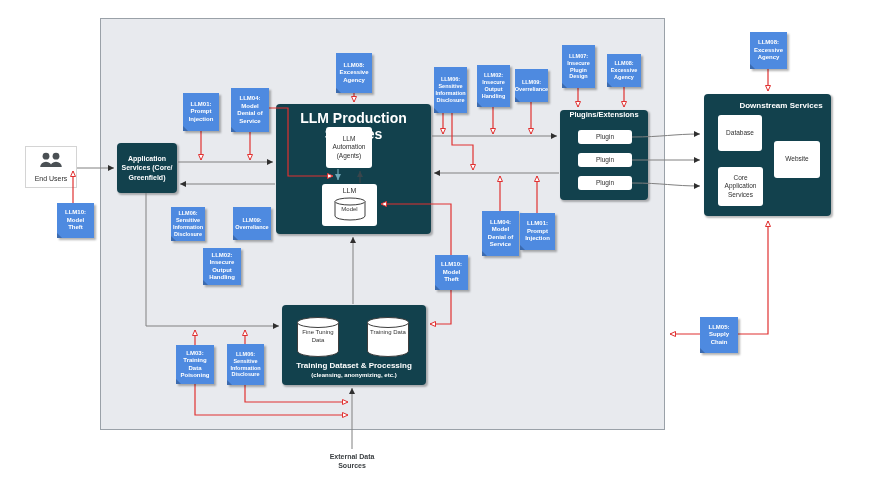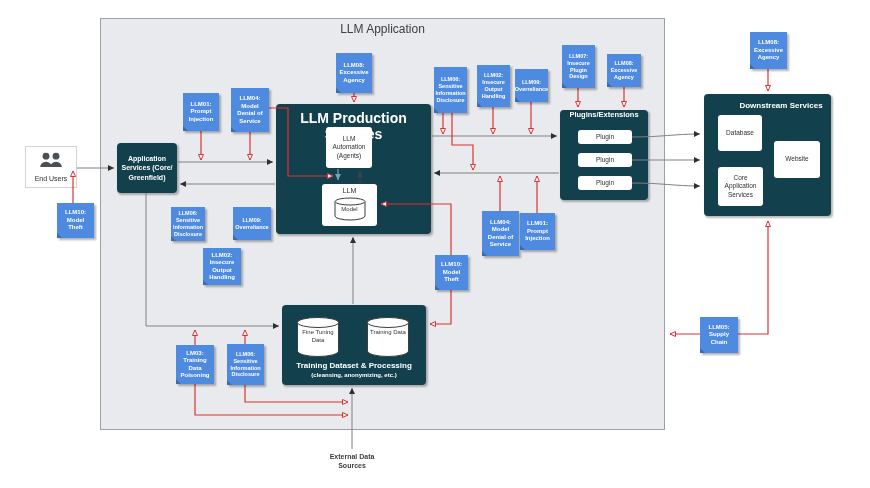--- a/index.html
+++ b/index.html
@@ -46,21 +46,20 @@
             color:#333;line-height:1.25;}
   .ext-label{position:absolute;left:318px;top:452px;width:68px;text-align:center;
              font-size:7px;font-weight:600;color:#3c4043;line-height:1.3;}
 </style>
 </head>
 <body>
 
 <div class="stage">
 
   <div class="container"></div>
-  <div class="cont-title">LLM Application</div>
 
   <div class="endusers">
     <span>
       <svg width="28" height="17" viewBox="0 0 28 17">
         <circle cx="9" cy="4.2" r="3.4" fill="#4a5054"></circle>
         <path d="M3.2,15 a5.8,5.3 0 0 1 11.6,0 z" fill="#4a5054"></path>
         <circle cx="19" cy="4.2" r="3.4" fill="#4a5054"></circle>
         <path d="M13.2,15 a5.8,5.3 0 0 1 11.6,0 z" fill="#4a5054"></path>
       </svg>
     </span>

